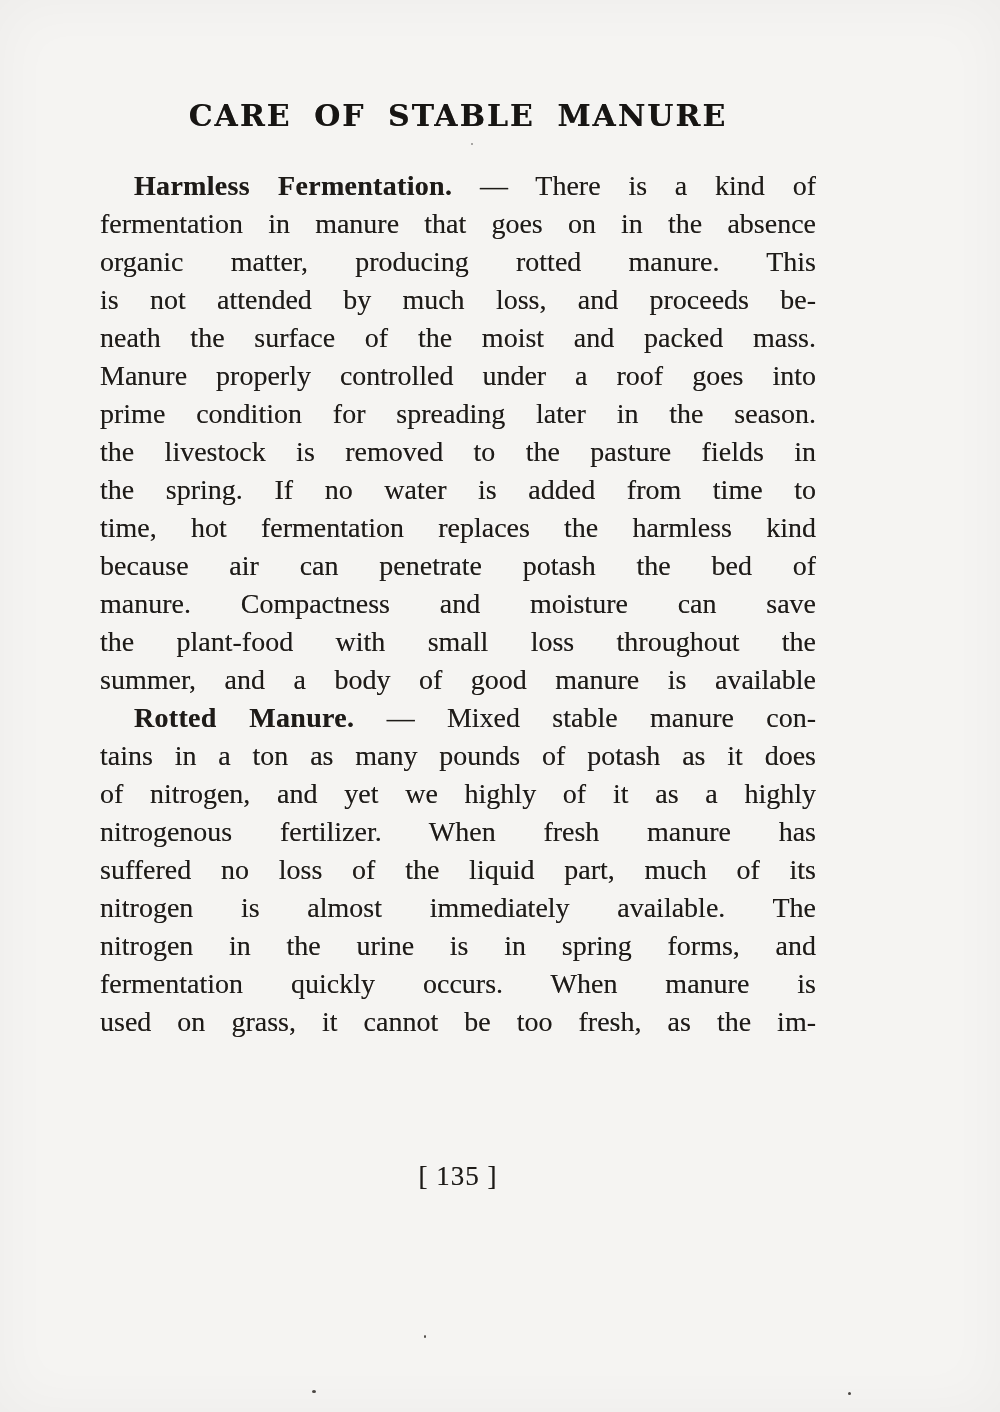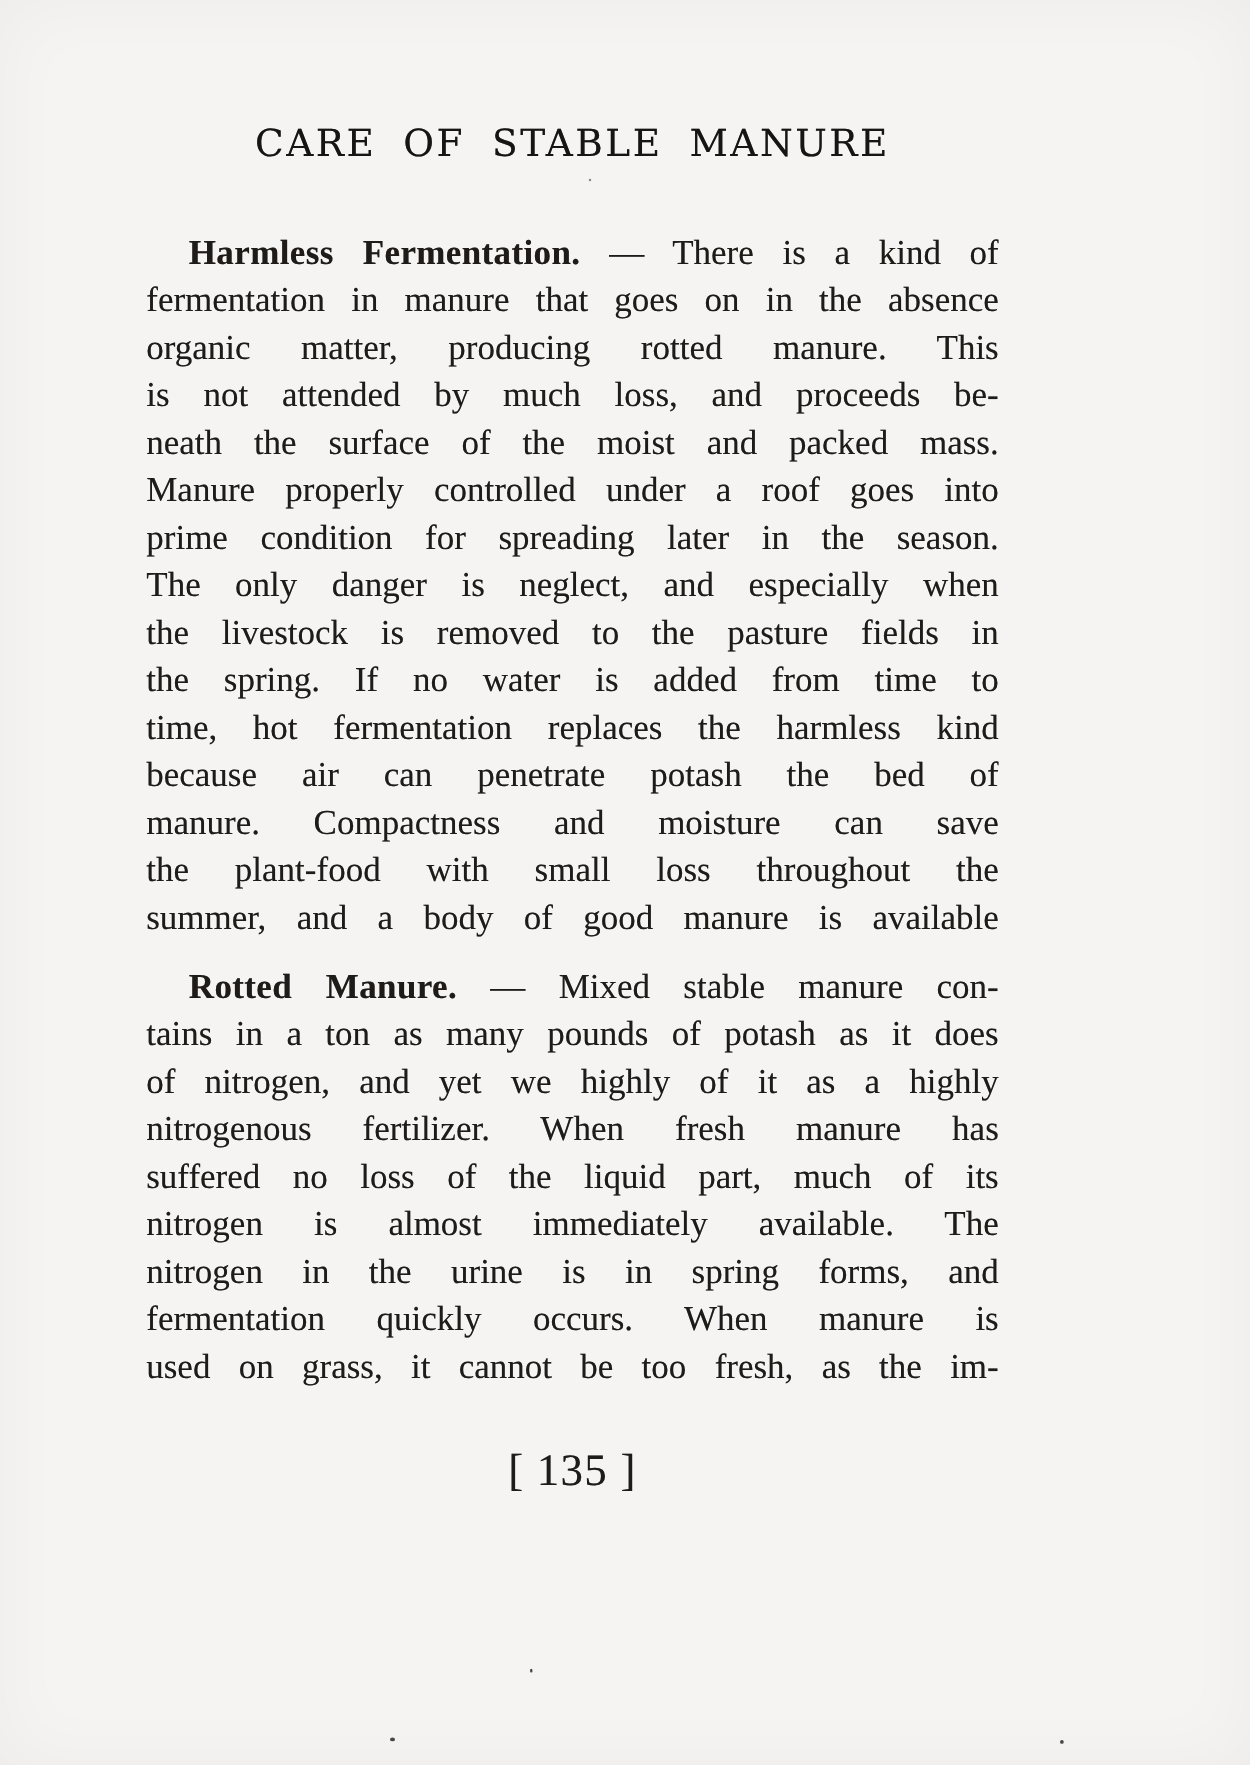--- a/index.html
+++ b/index.html
@@ -14,51 +14,51 @@
     background:#f5f4f2;
     box-shadow: inset 0 0 60px rgba(0,0,0,0.035);
     overflow:hidden;
     color:#201d1a;
   }
   .page-title{
     position:absolute;
     left:100px;top:98px;width:716px;
     text-align:center;
     font-family:"DejaVu Serif","Liberation Serif",serif;
-    font-weight:normal;
+    font-weight:bold;
     font-size:30px;
     line-height:36px;
     letter-spacing:2px;
     word-spacing:10px;
     color:#171513;
     text-shadow:0 0 0.5px rgba(20,18,16,0.55);
   }
   .text-block{
     position:absolute;
     left:100px;top:167px;width:716px;
     font-size:28px;
     line-height:38px;
     color:#1e1b18;
     text-shadow:0 0 0.5px rgba(25,22,19,0.5);
   }
-  .para{margin:17px;}
+  .para{margin:0;}
   .line{
     height:38px;
     line-height:38px;
     text-align:justify;
     text-align-last:justify;
     overflow:hidden;
   }
   .line.first{padding-left:34px;}
   .line b{font-weight:bold;letter-spacing:0.3px;}
   .page-number{
     position:absolute;
     left:100px;top:1160px;width:716px;
     text-align:center;
-    font-size:36px;
+    font-size:27px;
     line-height:32px;
     color:#1e1b18;
     letter-spacing:1px;
     text-shadow:0 0 0.5px rgba(25,22,19,0.5);
   }
   .speck{
     position:absolute;
     background:#4a4642;
     border-radius:50%;
   }
@@ -75,21 +75,20 @@
 
   <div class="text-block" id="text-block">
       <div class="para">
         <div class="line first"><b>Harmless Fermentation.</b> — There is a kind of</div>
         <div class="line">fermentation in manure that goes on in the absence</div>
         <div class="line">organic matter, producing rotted manure.  This</div>
         <div class="line">is not attended by much loss, and proceeds be-</div>
         <div class="line">neath the surface of the moist and packed mass.</div>
         <div class="line">Manure properly controlled under a roof goes into</div>
         <div class="line">prime condition for spreading later in the season.</div>
-        <div class="line">The only danger is neglect, and especially when</div>
         <div class="line">the livestock is removed to the pasture fields in</div>
         <div class="line">the spring.  If no water is added from time to</div>
         <div class="line">time, hot fermentation replaces the harmless kind</div>
         <div class="line">because air can penetrate potash the bed of</div>
         <div class="line">manure.  Compactness and moisture can save</div>
         <div class="line">the plant-food with small loss throughout the</div>
         <div class="line">summer, and a body of good manure is available</div>
       </div>
       <div class="para">
         <div class="line first"><b>Rotted Manure.</b> — Mixed stable manure con-</div>

